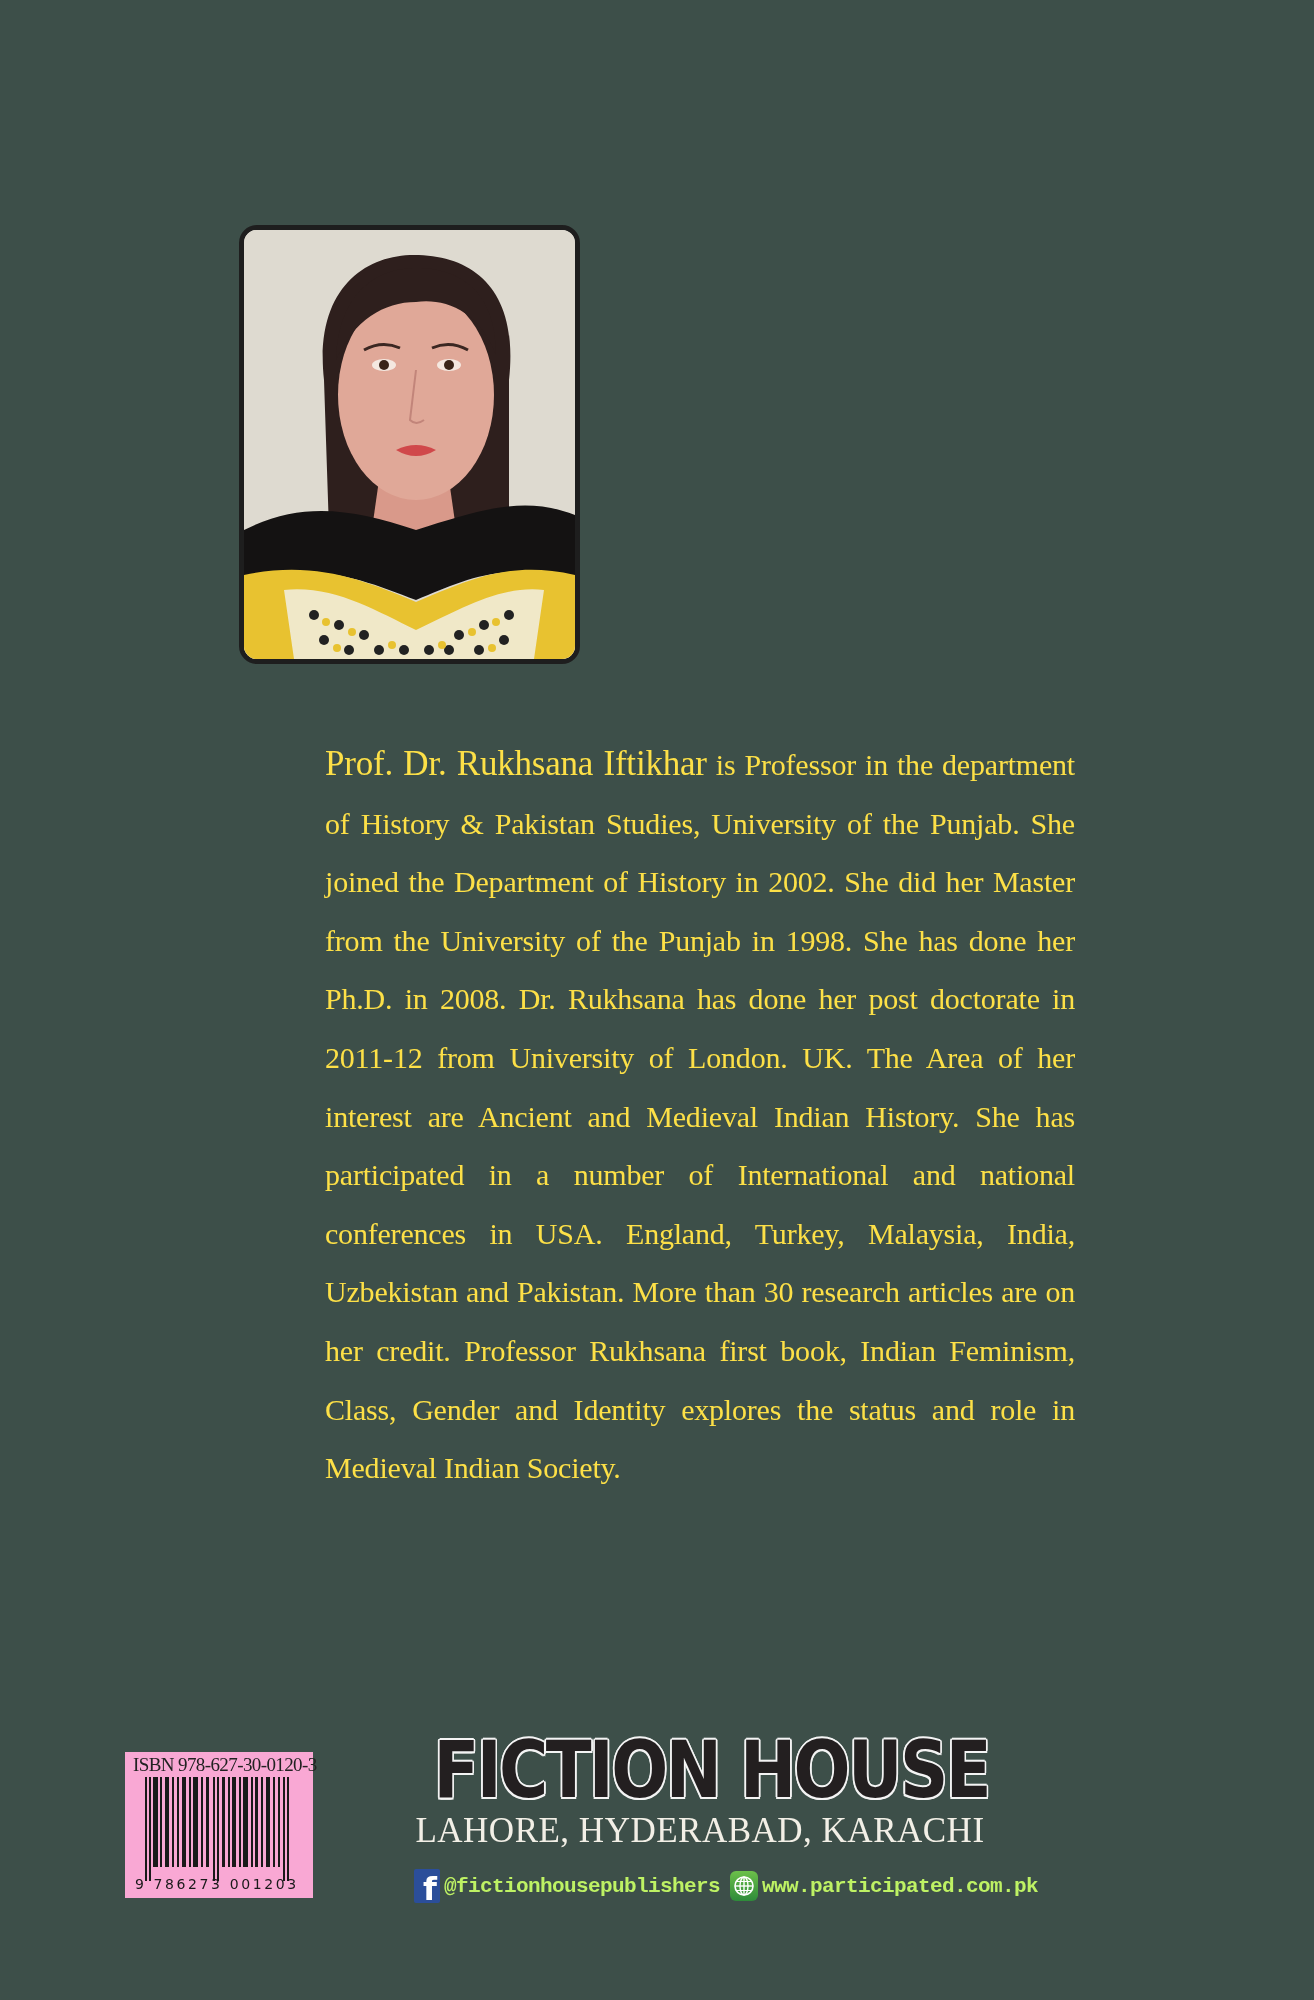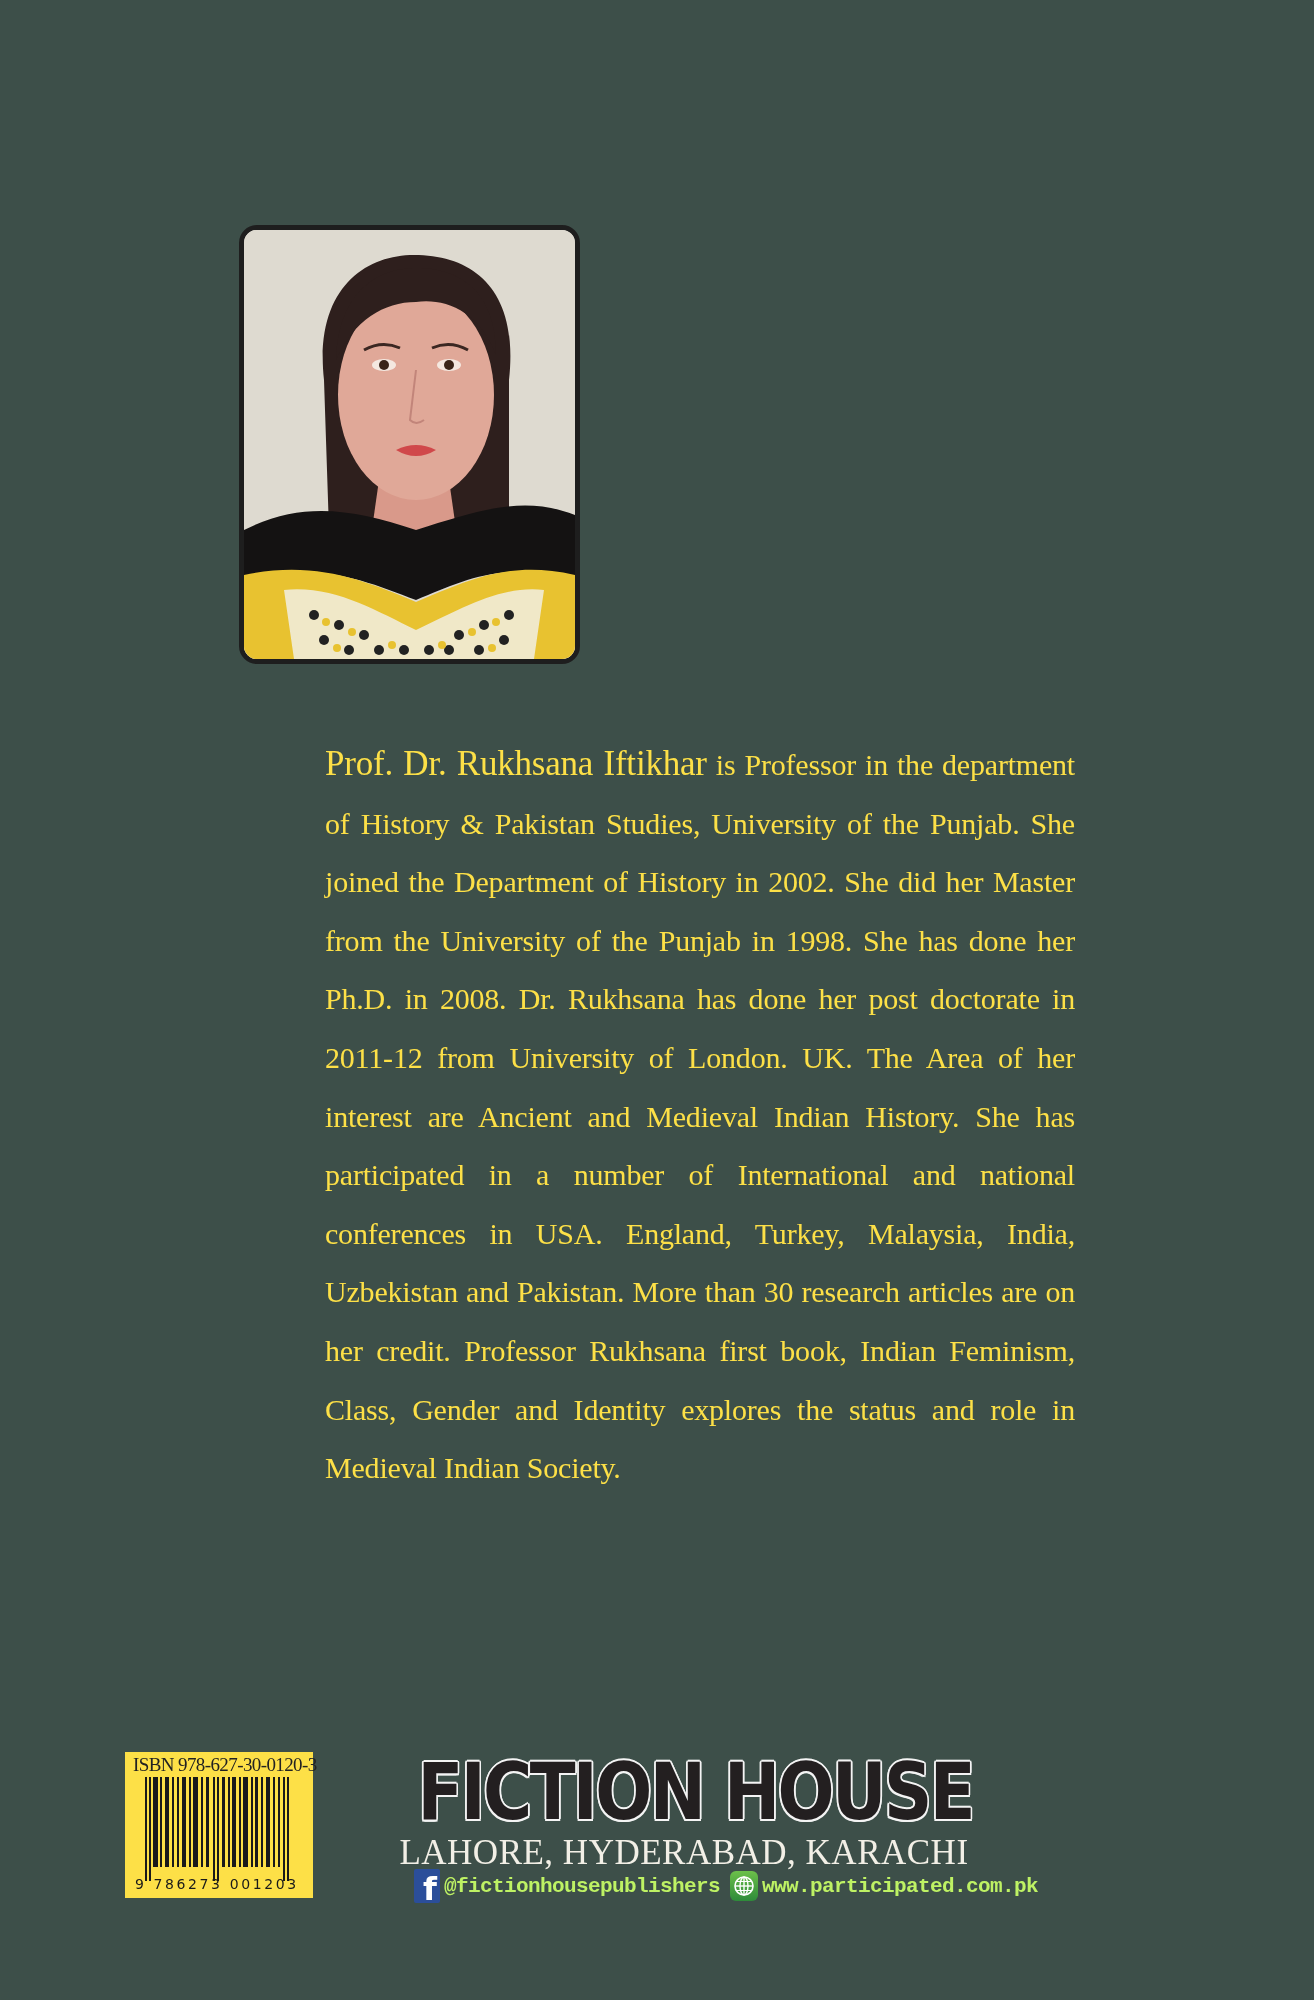--- a/index.html
+++ b/index.html
@@ -51,21 +51,21 @@
       font-size: 35px;
     }
 
     
     .barcode {
       position: absolute;
       left: 125px;
       top: 1752px;
       width: 188px;
       height: 146px;
-      background: #fde047;
+      background: #f9a8d4;
       box-sizing: border-box;
       padding: 3px 8px 0 8px;
     }
     .isbn-label {
       font-family: "Liberation Serif", serif;
       font-size: 19px;
       color: #222;
       text-align: center;
       letter-spacing: -0.6px;
       line-height: 20px;
@@ -73,25 +73,24 @@
     }
     .barcode svg {
       display: block;
       width: 172px;
       height: 118px;
     }
 
     
     .publisher {
       position: absolute;
-      left: 374px;
+      left: 390px;
       top: 1728px;
       width: 620px;
       text-align: center;
-      margin-top: 22px;
     }
     .publisher-name {
       font-family: "DejaVu Sans", sans-serif;
       font-weight: bold;
       font-size: 78px;
       line-height: 84px;
       color: #231f20;
       letter-spacing: -3px;
       transform: scaleX(0.86);
       transform-origin: center;

